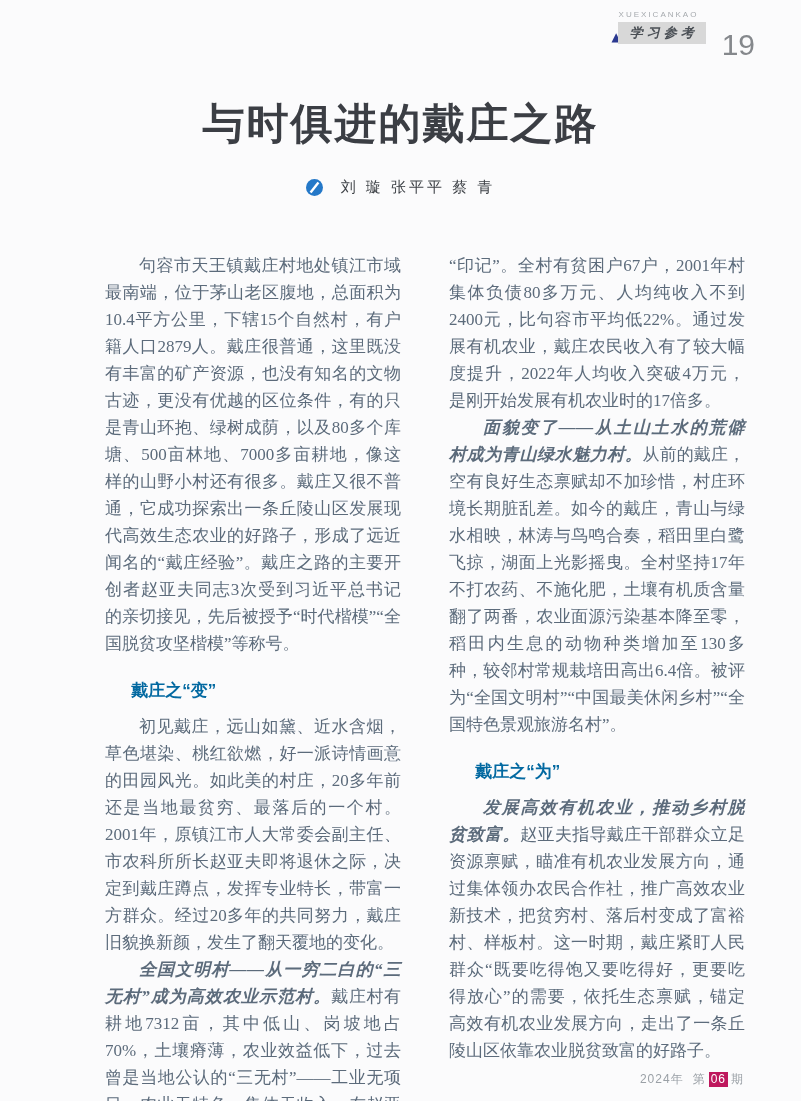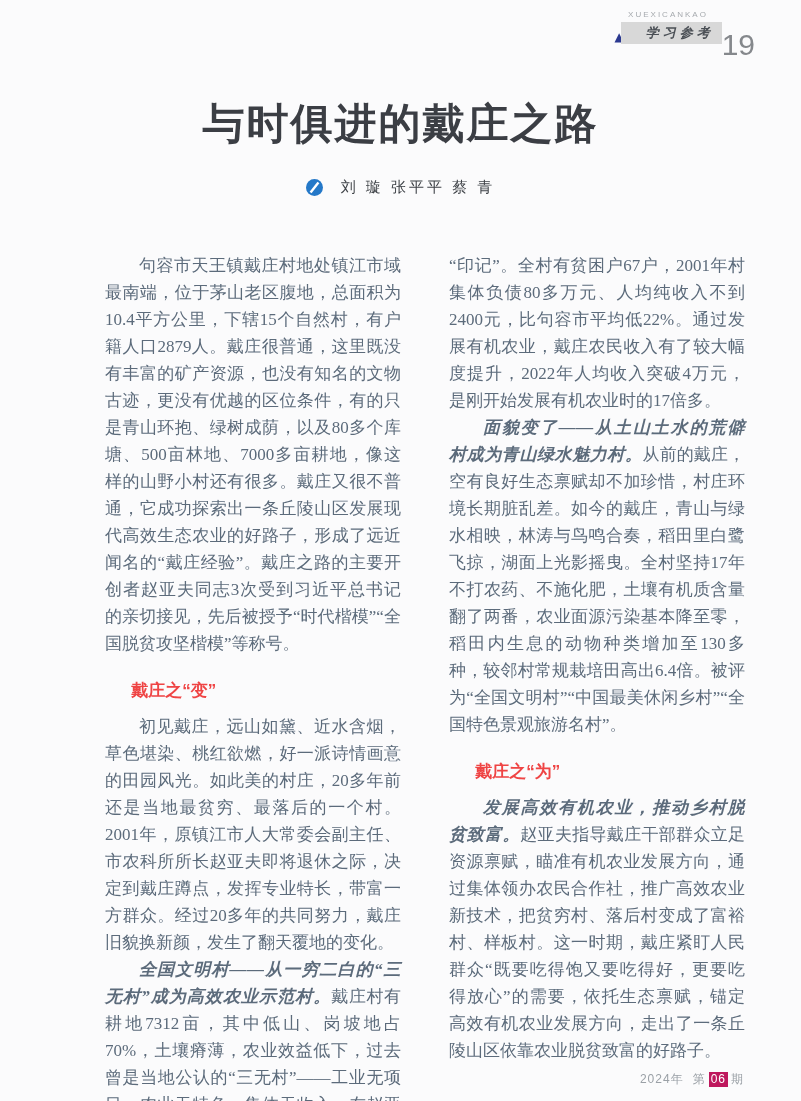--- a/index.html
+++ b/index.html
@@ -7,37 +7,37 @@
     position:relative;
     width:801px;height:1101px;
     margin:0 auto;
     background:#fbfbfc;
     overflow:hidden;
     font-family:"Liberation Serif","DejaVu Serif",serif;
   }
   
   .hdr{
     position:absolute;top:10px;right:46px;
-    display:flex;align-items:flex-start;gap:0;
+    display:flex;align-items:flex-start;gap:16px;
   }
   .masthead{display:flex;flex-direction:column;align-items:center;}
   .masthead-en{
     font-family:"Liberation Sans","DejaVu Sans",sans-serif;
     font-size:8px;letter-spacing:2px;color:#a6aaae;margin-bottom:3px;
   }
   .masthead-row{display:flex;align-items:flex-end;}
   .tri{
     font-size:12px;line-height:12px;color:#2b3990;
     margin-right:-3px;margin-bottom:1px;
     font-family:"DejaVu Sans",sans-serif;
   }
   .masthead-cn{
     background:#d8d8d8;color:#4a4f55;
     font-size:13px;font-weight:700;font-style:italic;
-    letter-spacing:4px;padding:3px 8px 3px 25px;line-height:16px;
+    letter-spacing:4px;padding:3px 8px 3px 12px;line-height:16px;
   }
   .pageno{
     font-family:"Liberation Sans","DejaVu Sans",sans-serif;
     font-size:30px;color:#85888c;line-height:1;margin-top:20px;
   }
   
   .title{
     margin:96px 0 8px 0;text-align:center;
     font-family:"Liberation Sans","DejaVu Sans",sans-serif;
     font-size:42px;font-weight:700;letter-spacing:2px;color:#3b3e44;
@@ -56,21 +56,21 @@
   }
   .col{
     flex:1;min-width:0;
     font-size:17px;line-height:27px;color:#5c6b7b;
     text-align:justify;
   }
   .col p{margin:0;text-indent:2em;}
   .col p.no-indent{text-indent:0;}
   .sec-heading{
     font-family:"Liberation Sans","DejaVu Sans",sans-serif;
-    font-weight:700;font-size:17px;color:#ef4444;
+    font-weight:700;font-size:17px;color:#0369a1;
     margin:20px 0 9px 0;text-indent:1.55em;
   }
   .lead-kai{font-weight:700;font-style:italic;letter-spacing:0.5px;}
   
   .ftr{
     position:absolute;bottom:13px;right:57px;
     font-family:"Liberation Sans","DejaVu Sans",sans-serif;
     font-size:12px;color:#9aa0a6;letter-spacing:1px;
     display:flex;align-items:center;gap:2px;
   }

